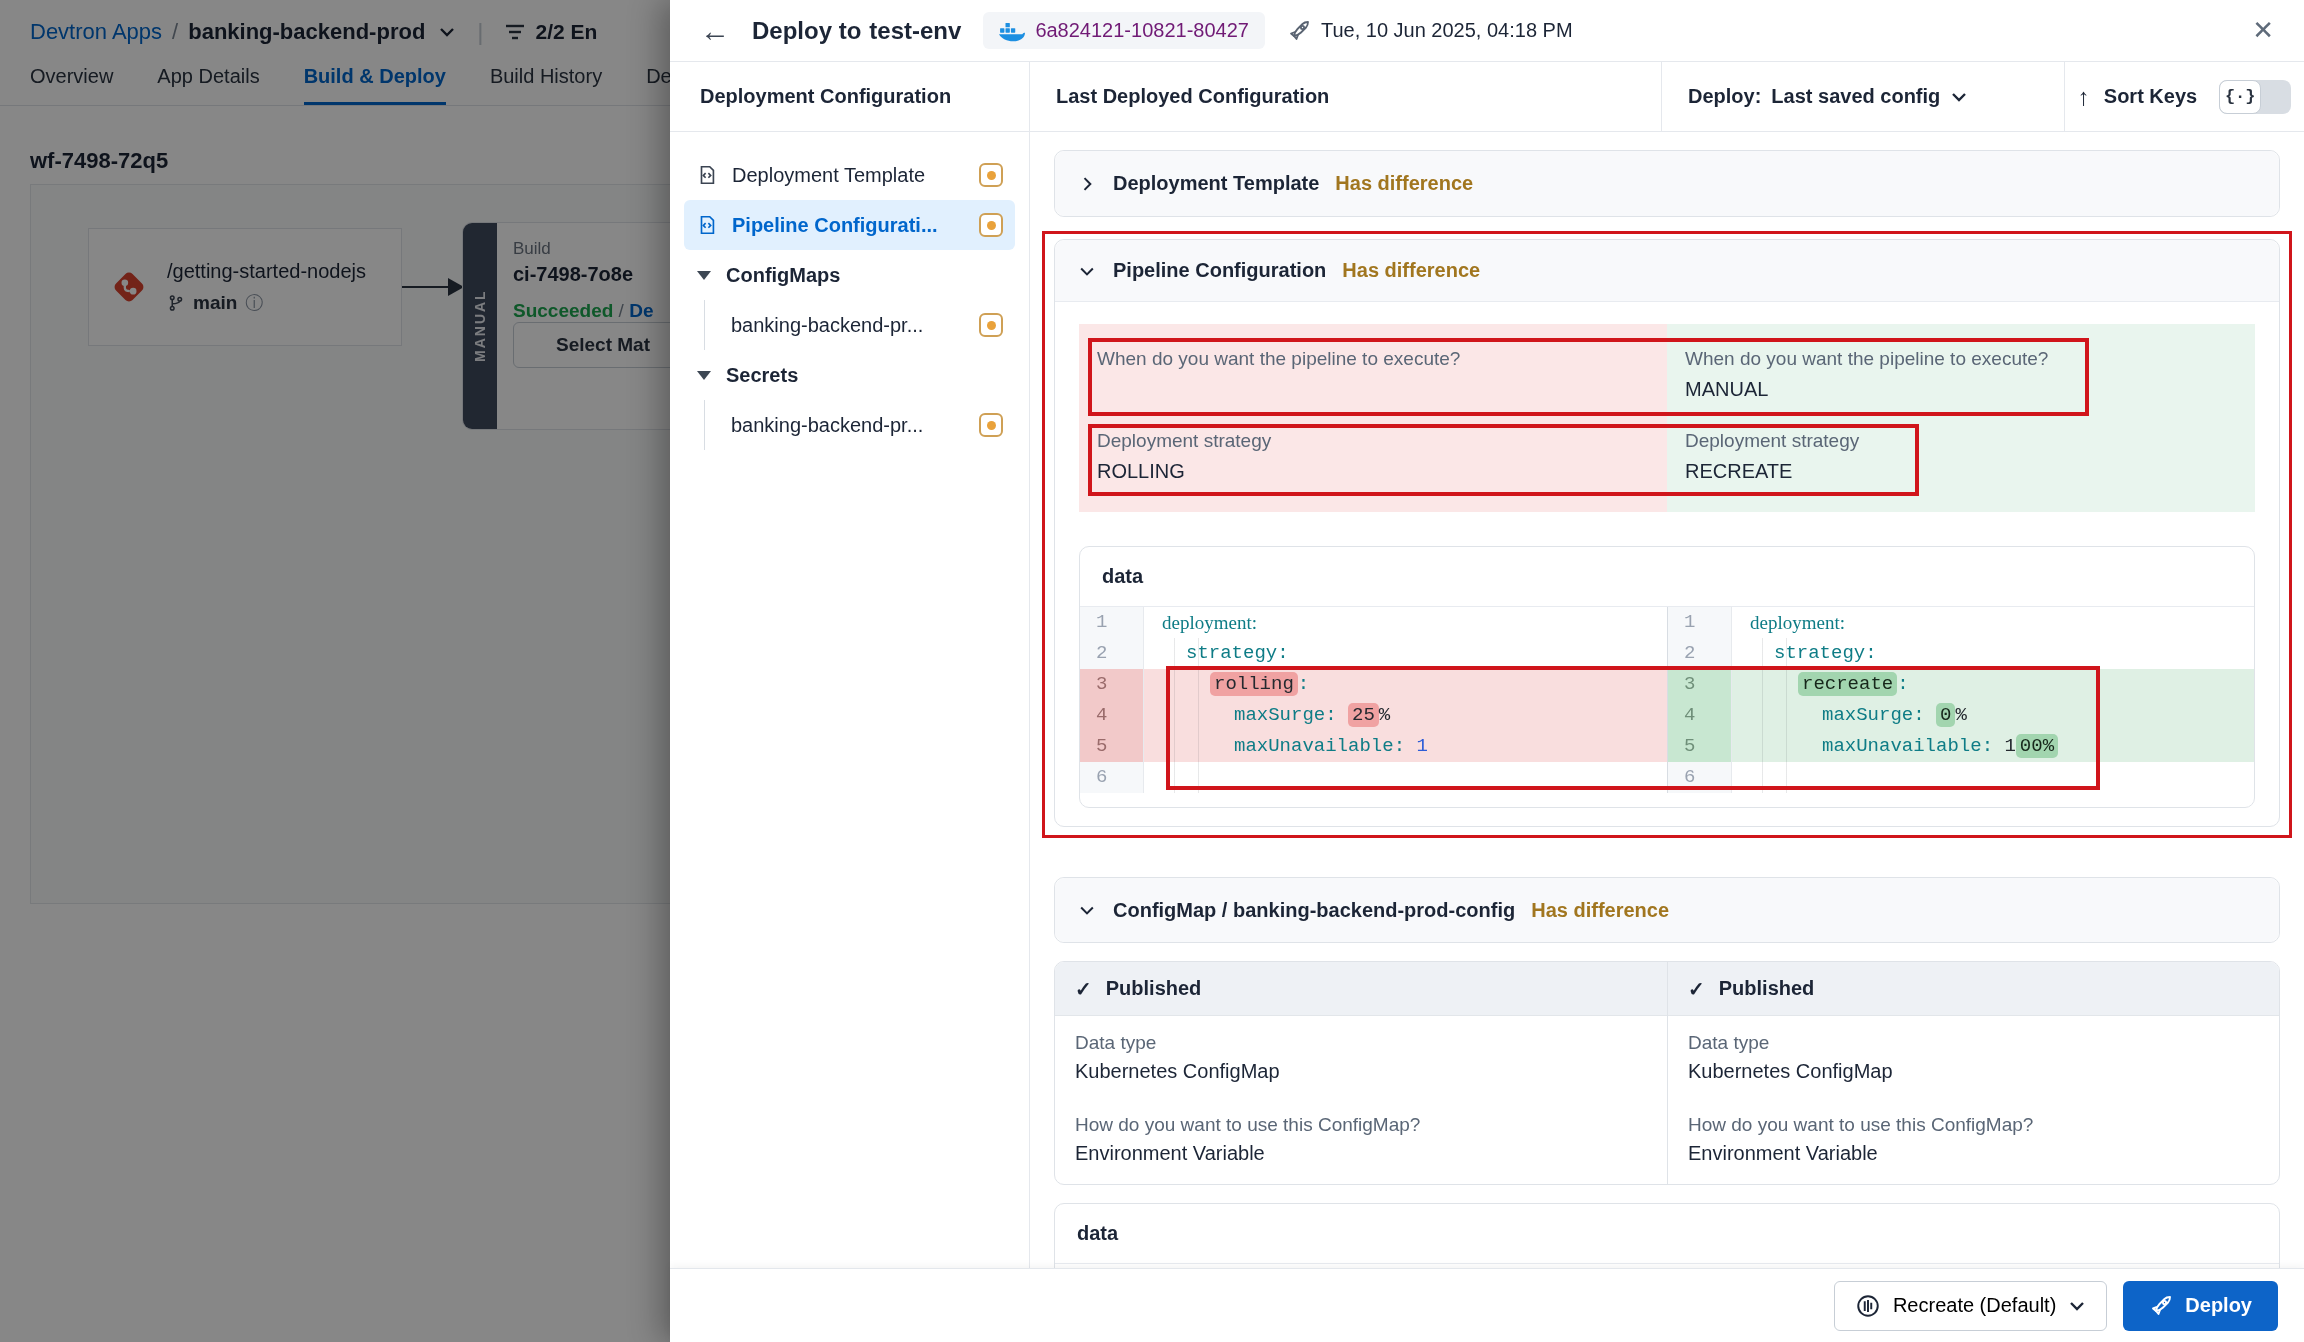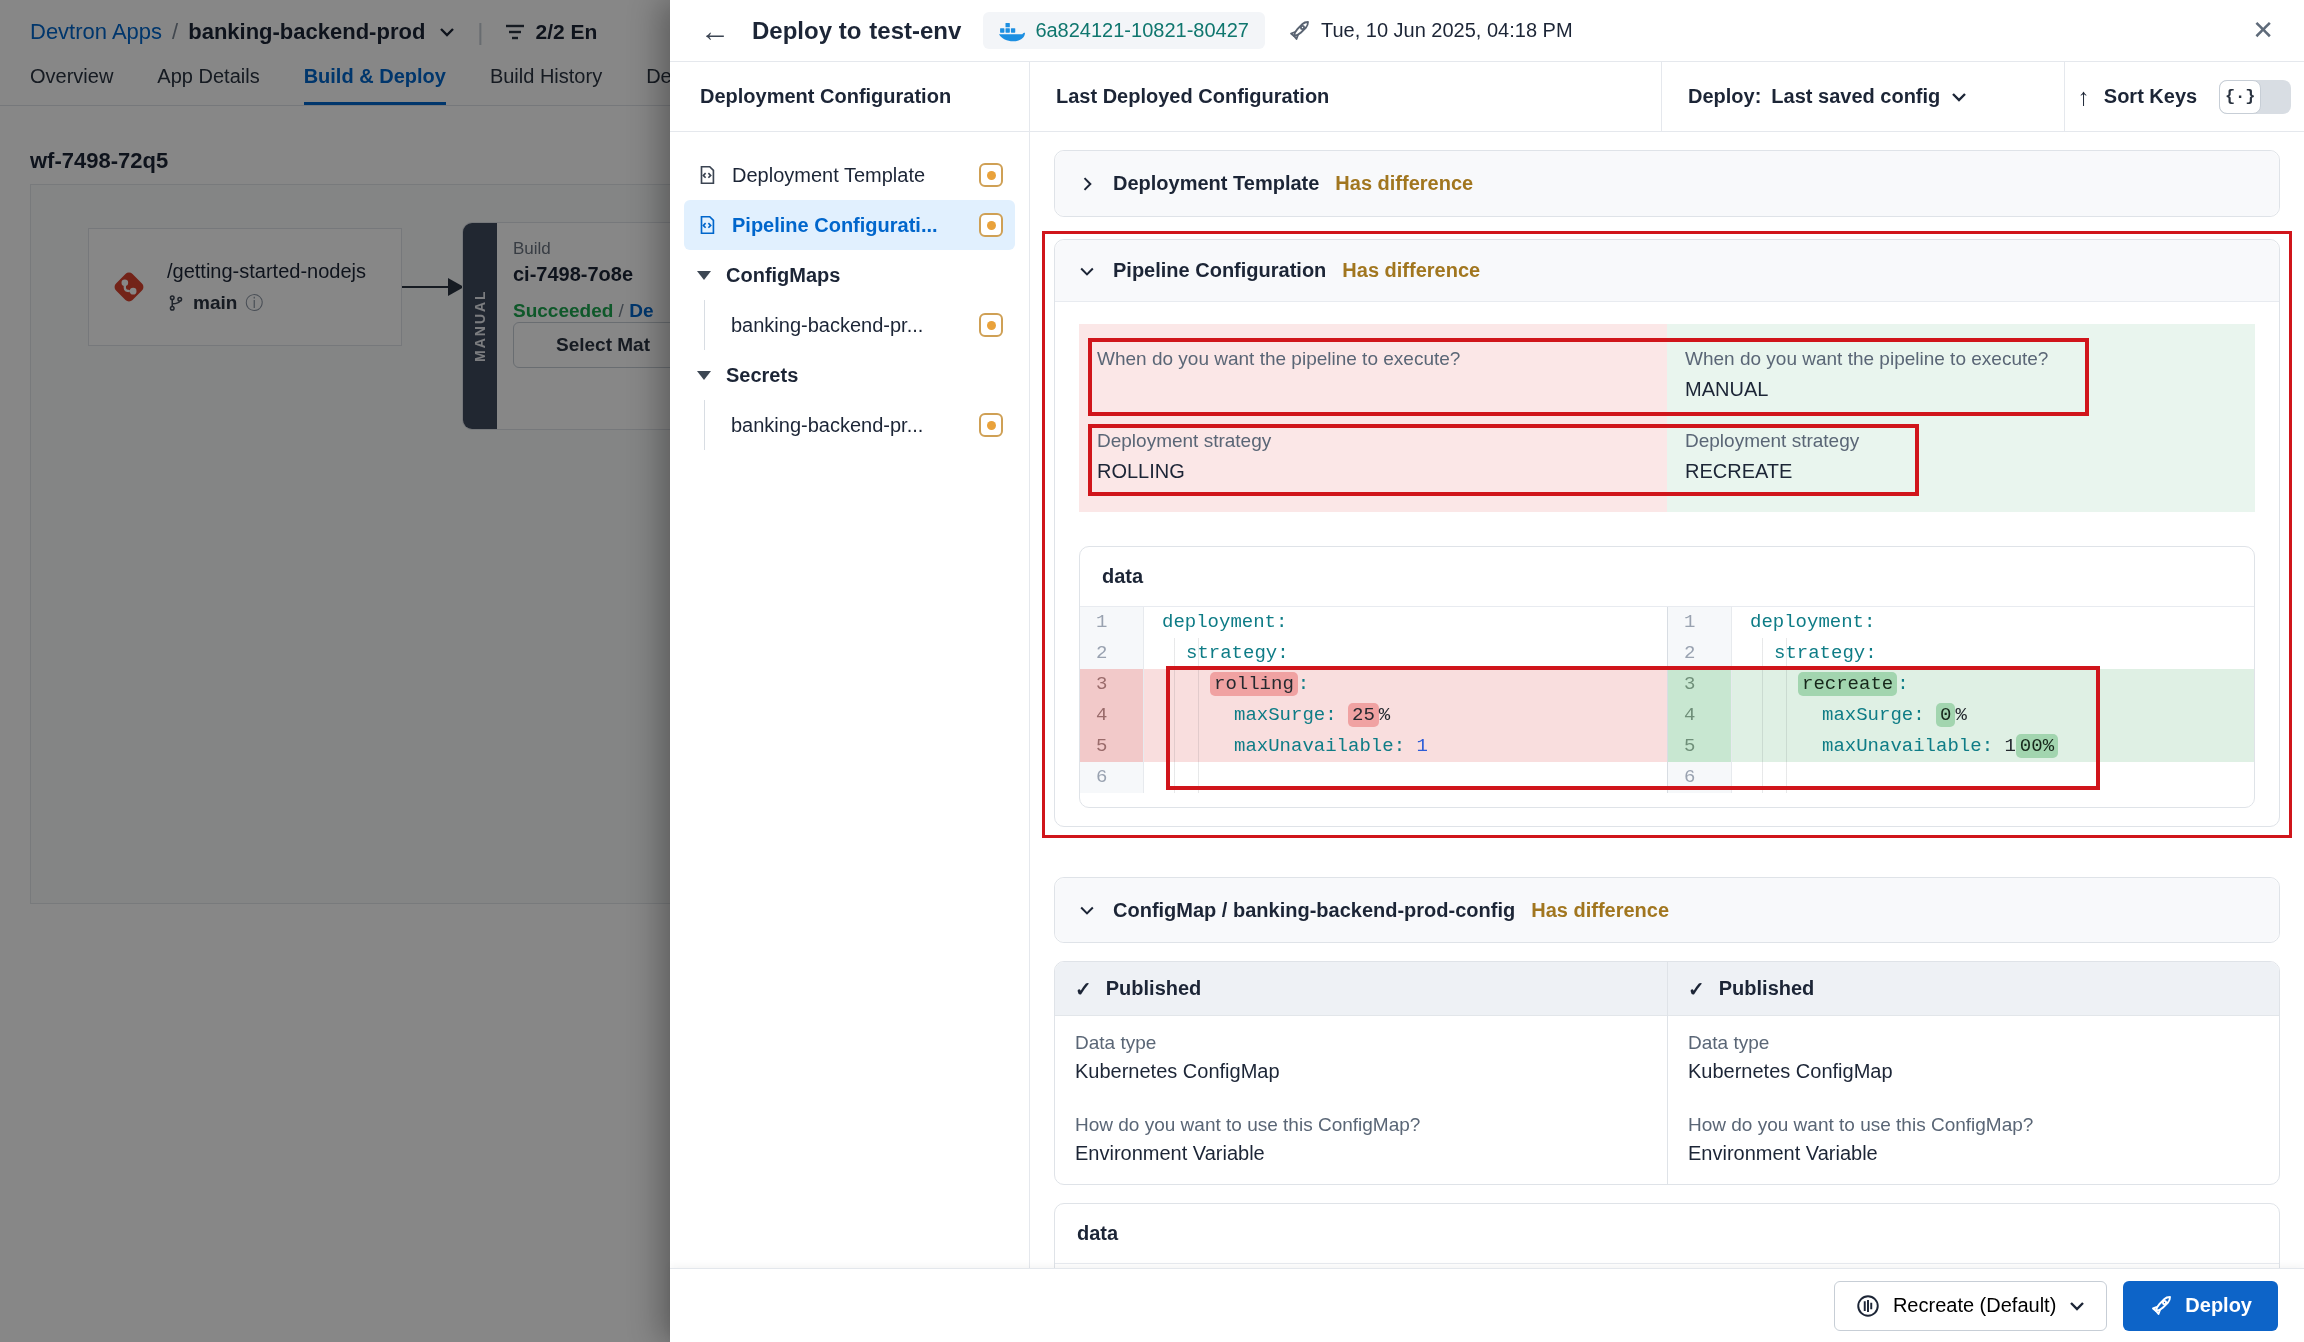--- a/index.html
+++ b/index.html
@@ -38,21 +38,21 @@
   .select-btn { width:180px; height:46px; border:1px solid #c7ced6; border-radius:6px; background:#fff; font-size:19px; font-weight:600; color:#2a3340; text-align:center; line-height:44px; white-space:nowrap; overflow:hidden; }
   .dim-overlay { position:absolute; inset:0; background:rgba(0,0,0,0.47); z-index:5; }
 
   
   .modal { position:absolute; left:670px; top:0; width:1634px; height:1342px; background:#fff; z-index:10; box-shadow:-10px 0 30px rgba(0,0,0,0.3); }
 
   .m-header { position:absolute; top:0; left:0; right:0; height:62px; display:flex; align-items:center; padding:0 30px; border-bottom:1px solid #e5e8ed; gap:22px; }
   .back-arrow { font-size:30px; color:#3b4452; line-height:1; cursor:pointer; }
   .m-title { font-size:24px; font-weight:600; white-space:nowrap; }
   .m-title b { font-weight:700; margin-left:8px;margin-top:43px; }
-  .tag-chip { display:flex; align-items:center; gap:10px; background:#f3f5f8; border-radius:6px; padding:7px 16px; font-size:20px; color:#0f766e; }
+  .tag-chip { display:flex; align-items:center; gap:10px; background:#f3f5f8; border-radius:6px; padding:7px 16px; font-size:20px; color:#701a75; }
   .time-wrap { display:flex; align-items:flex-start; gap:10px; font-size:20px; }
   .m-close { margin-left:auto; font-size:26px; color:#5f6b7a; cursor:pointer; }
 
   .m-toolbar { position:absolute; top:62px; left:0; right:0; height:70px; display:flex; border-bottom:1px solid #e5e8ed; }
   .tb-col { display:flex; align-items:center; border-right:1px solid #e5e8ed; }
   .tb-col1 { width:360px; padding-left:30px; font-size:20px; font-weight:700; }
   .tb-col2 { width:632px; padding-left:26px; font-size:20px; font-weight:700; }
   .tb-col3 { width:403px; padding-left:26px; font-size:20px; gap:10px; cursor:pointer; }
   .tb-col3 .lbl { font-weight:700; }
   .tb-col3 .val { font-weight:600; }
@@ -105,21 +105,21 @@
   .crow { display:flex; height:31px; line-height:31px; }
   .ln { width:64px; flex:none; padding-left:16px; color:#99a2b0; background:#f6f8fa; border-right:1px solid #e7eaee; }
   .ct { flex:1; white-space:nowrap; overflow:hidden;
         background-image:linear-gradient(rgba(27,35,45,0.10),rgba(27,35,45,0.10)),linear-gradient(rgba(27,35,45,0.10),rgba(27,35,45,0.10));
         background-size:1px 100%,1px 100%; background-repeat:no-repeat; background-position:30px 0,54px 0; }
   .crow.first .ct { background-image:none; }
   .rm .ct { background-color:#f9dede; }
   .rm .ln { background:#f2c9c9; color:#9a6b6b; }
   .ad .ct { background-color:#dff0e4; }
   .ad .ln { background:#c8e7d1; color:#6f8f79; }
-  .ind1 { padding-left:42px; } .ind2 { padding-left:66px; } .ind3 { padding-left:90px; } .ind0 { padding-left:18px; }
+  .ind1 { padding-left:42px; } .ind2 { padding-left:66px; } .ind3 { padding-left:90px; } .ind0 { padding-left:18px;font-family:Liberation Serif, serif; }
   .k { color:#0e7c86; }
   .nblue { color:#2d5dd7; }
   .plain { color:#24292f; }
   .hl-r { background:#f0a2a2; color:#24292f; border-radius:5px; padding:1px 4px; }
   .hl-g { background:#a2d5af; color:#17271b; border-radius:5px; padding:1px 4px; }
   .pad-bottom { height:14px; }
 
   .cm-head-card { margin-top:50px; height:66px; }
   .cm-head-card .sec-head { height:100%; }
 

